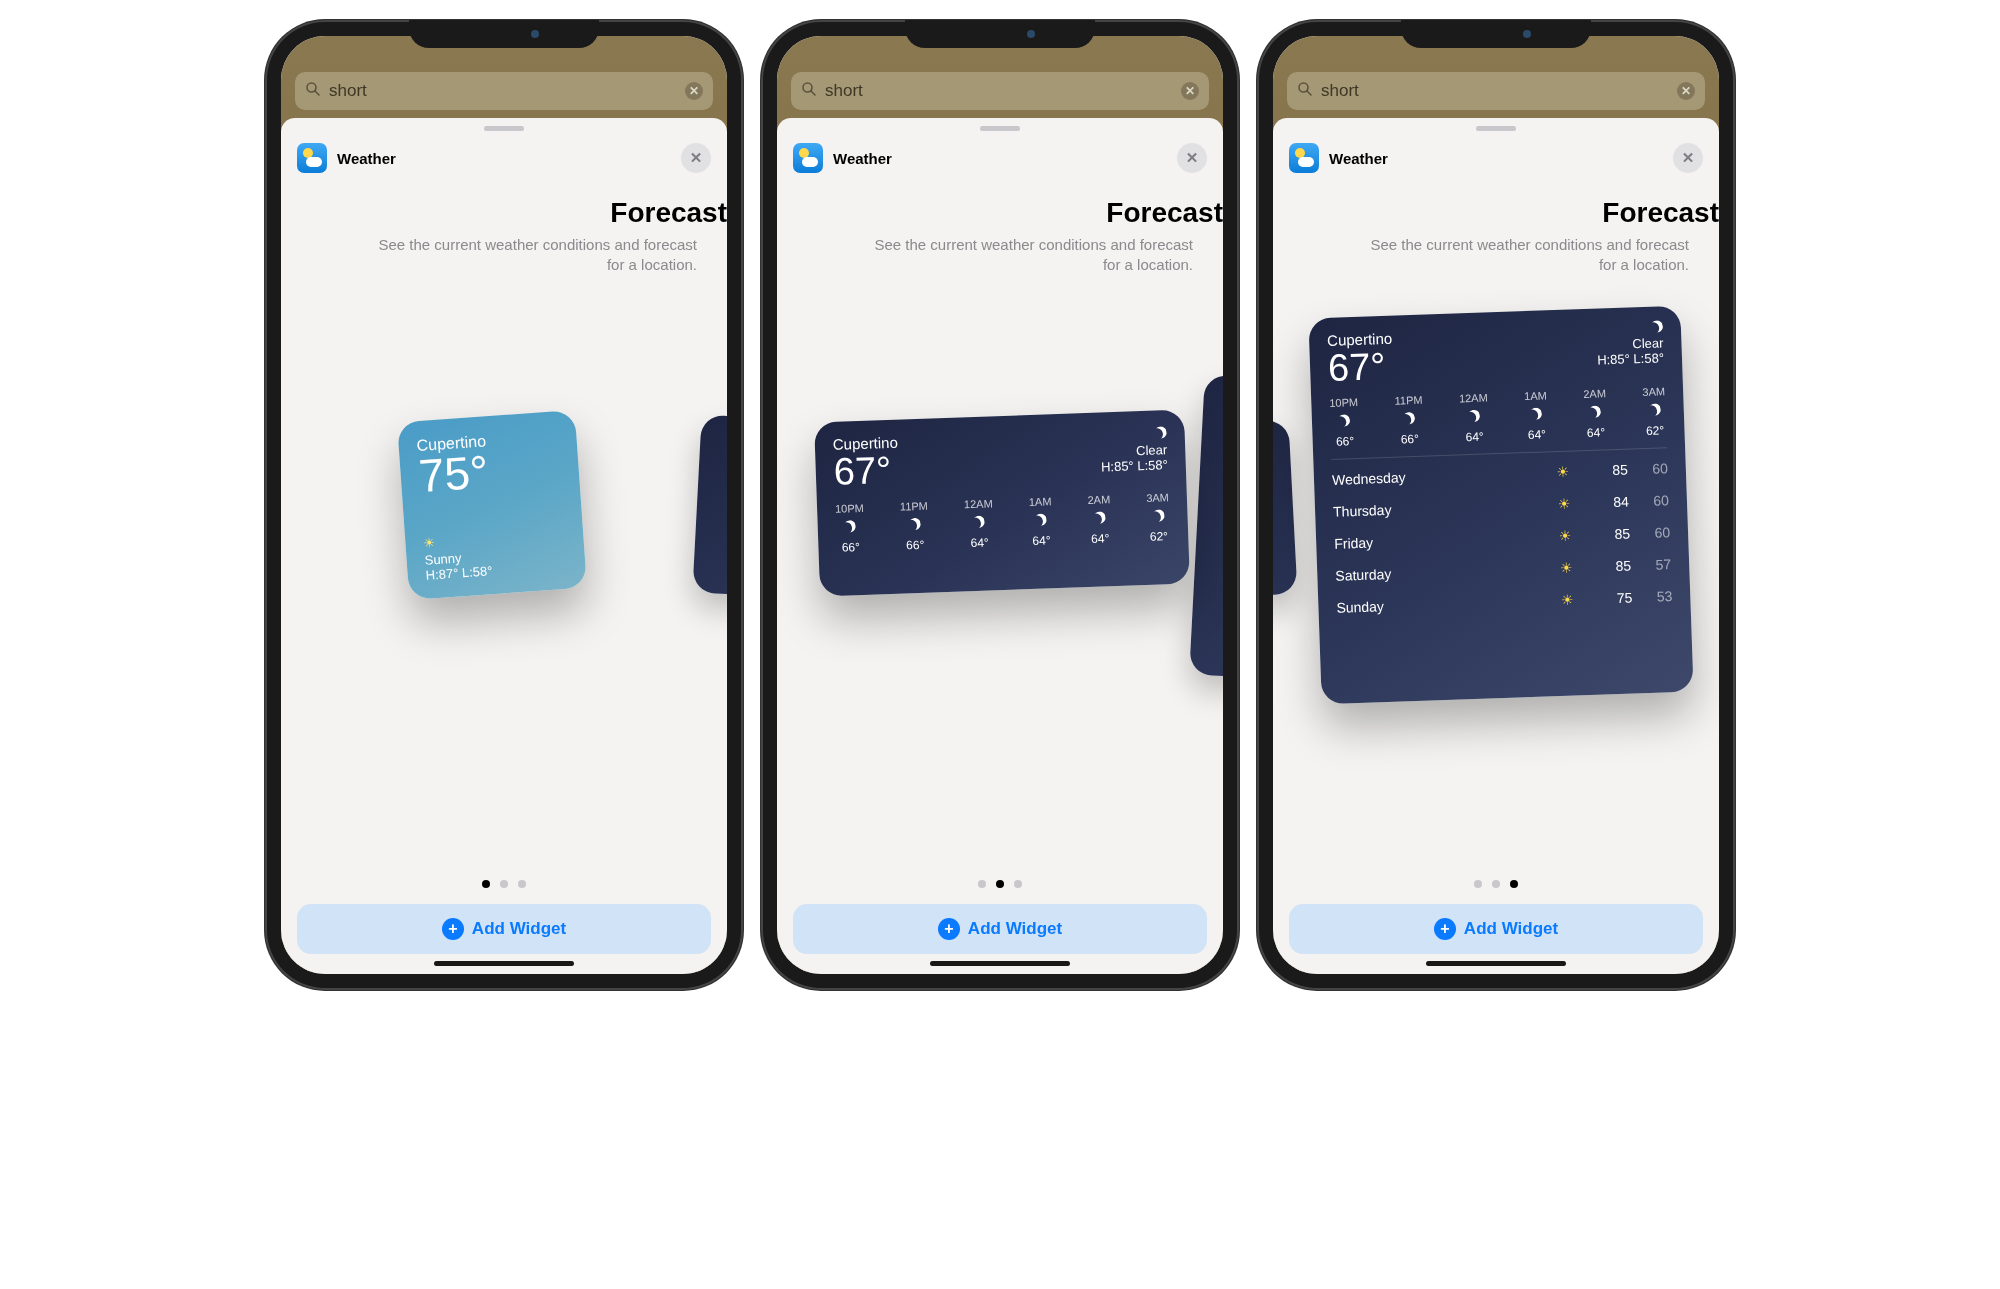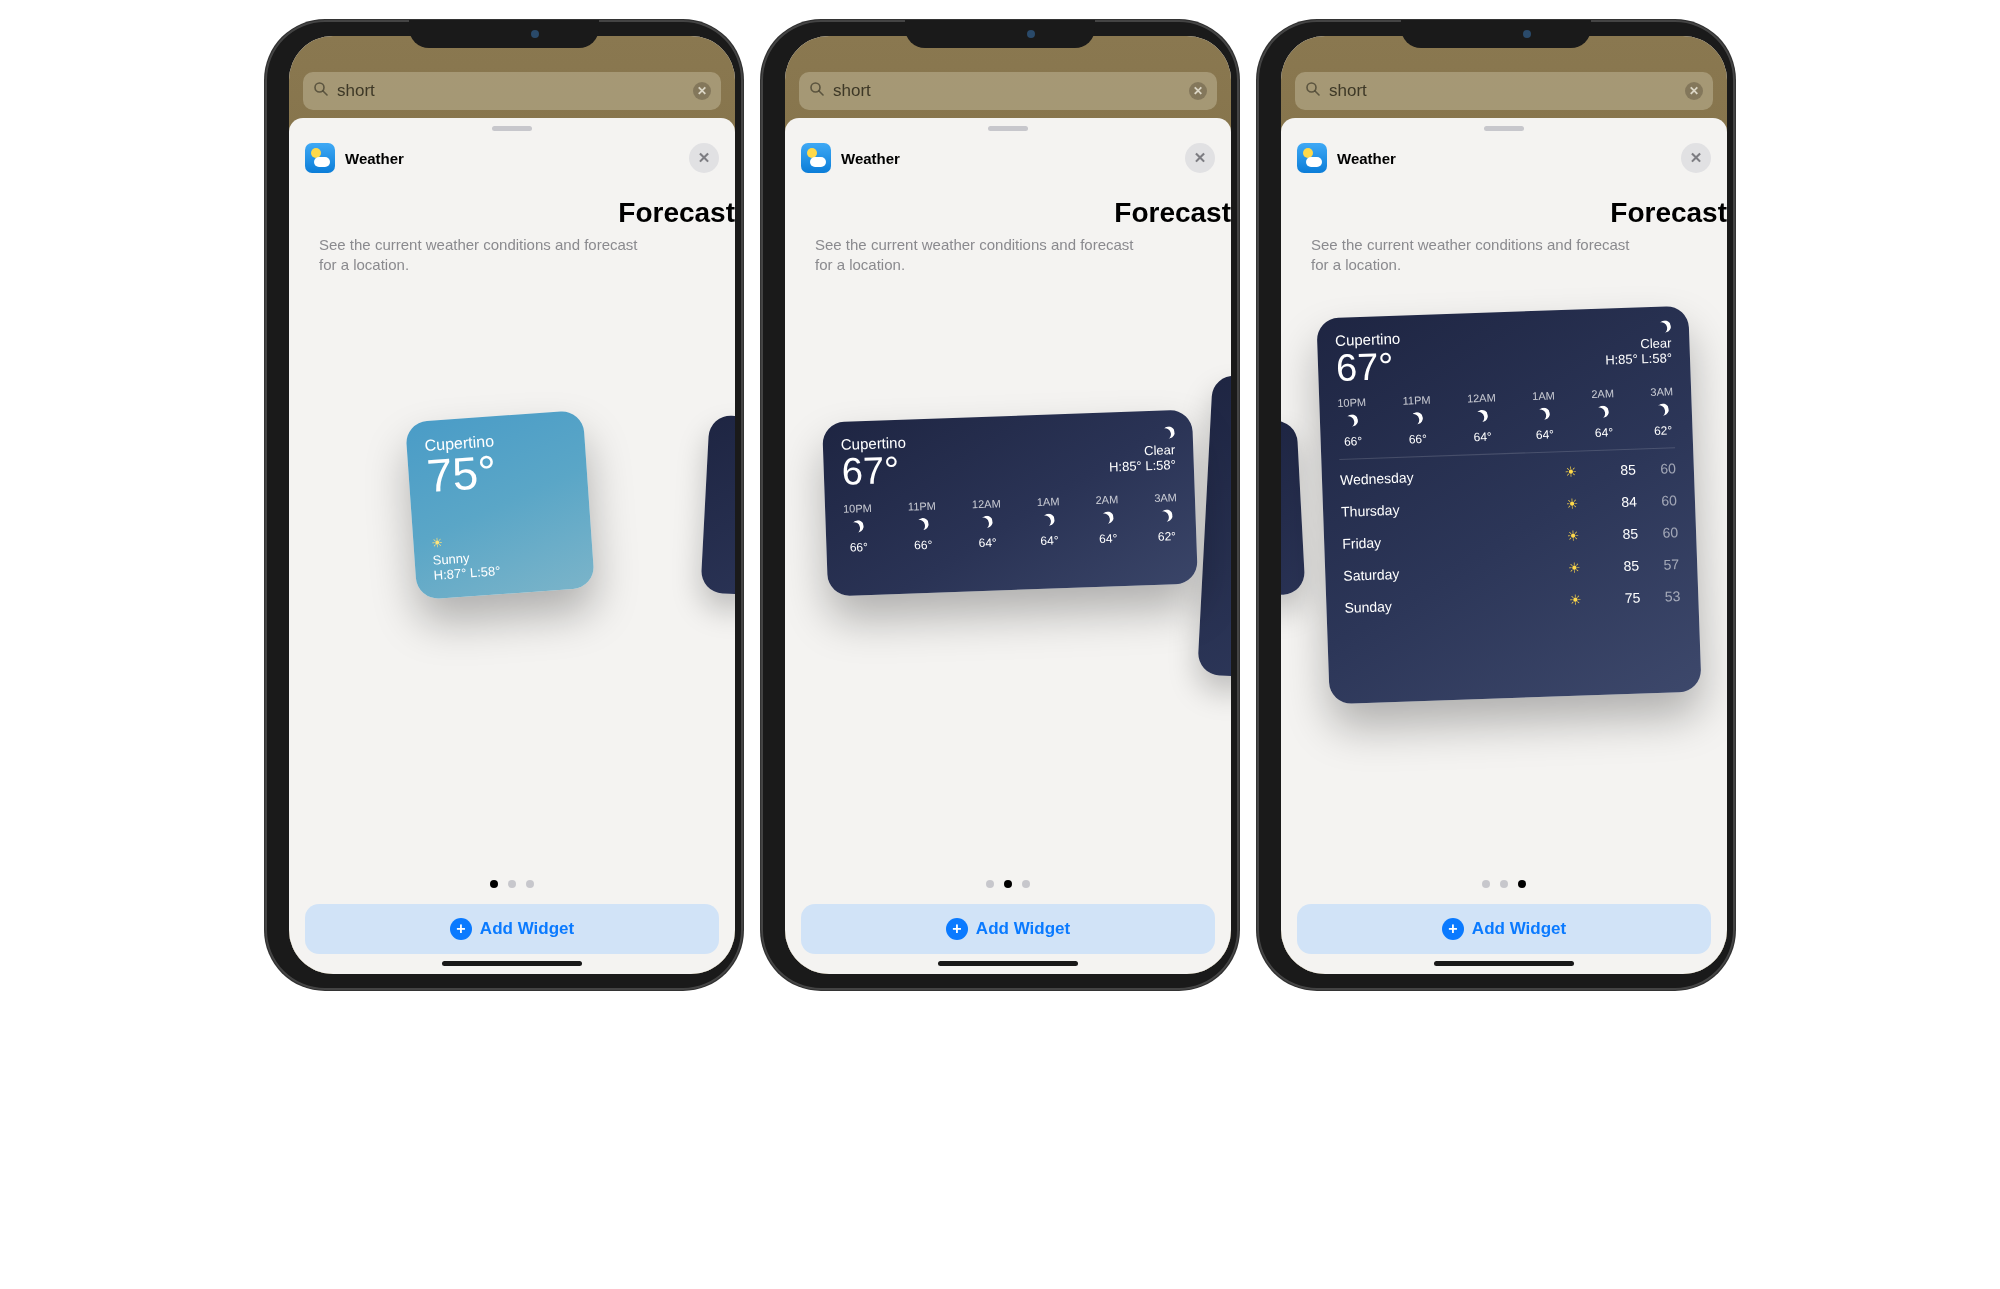--- a/index.html
+++ b/index.html
@@ -1,35 +1,35 @@
 <!DOCTYPE html>
 <html><head>
 <meta charset="utf-8">
 <style>
 * { margin: 0; padding: 0; box-sizing: border-box; font-family: -apple-system, BlinkMacSystemFont, 'Helvetica Neue', sans-serif; -webkit-font-smoothing: antialiased; }
 body { background: #fff; display: flex; gap: 18px; padding: 20px; justify-content: center; align-items: flex-start; }
 .phone { width: 478px; height: 970px; background: #1a1a1a; border-radius: 60px; padding: 16px; position: relative; box-shadow: 0 0 0 1px #333, inset 0 0 0 2px #444; flex-shrink: 0; }
-.screen { width: 100%; height: 100%; background: #f0f0f0; border-radius: 44px; overflow: hidden; position: relative; margin-left: 8px; }
+.screen { width: 100%; height: 100%; background: #f0f0f0; border-radius: 44px; overflow: hidden; position: relative; }
 .notch { position: absolute; top: 0; left: 50%; transform: translateX(-50%); width: 190px; height: 28px; background: #1a1a1a; border-radius: 0 0 20px 20px; z-index: 100; }
 .notch::after { content: ''; position: absolute; right: 60px; top: 10px; width: 8px; height: 8px; background: #2a4a6a; border-radius: 50%; }
 .backdrop { position: absolute; inset: 0; background: linear-gradient(#8a7850, #6a5a30); }
 .searchbar { position: absolute; top: 36px; left: 14px; right: 14px; height: 38px; background: rgba(190,180,150,0.55); border-radius: 10px; display: flex; align-items: center; padding: 0 10px; gap: 8px; }
 .searchbar .mag { color: rgba(60,55,40,0.7); }
 .searchbar .txt { flex: 1; color: rgba(50,45,30,0.9); font-size: 17px; }
 .searchbar .clr { width: 18px; height: 18px; background: rgba(90,80,60,0.45); border-radius: 50%; display: flex; align-items: center; justify-content: center; color: rgba(230,225,210,0.9); font-size: 12px; font-weight: bold; }
 .sheet { position: absolute; top: 82px; left: 0; right: 0; bottom: 0; background: #f4f3f1; border-radius: 14px 14px 0 0; display: flex; flex-direction: column; }
 .grabber { width: 40px; height: 5px; background: #c7c7cc; border-radius: 3px; margin: 8px auto 6px; }
 .sheet-head { display: flex; align-items: center; padding: 6px 16px 10px; }
 .appicon { width: 30px; height: 30px; border-radius: 7px; background: linear-gradient(#3fa9f5, #0b7dd8); display: flex; align-items: center; justify-content: center; margin-right: 10px; position: relative; }
 .appicon .sun { width: 10px; height: 10px; background: #ffd94a; border-radius: 50%; position: absolute; top: 5px; left: 6px; }
 .appicon .cld { width: 16px; height: 10px; background: #fff; border-radius: 6px; position: absolute; bottom: 6px; right: 5px; }
 .appname { font-size: 15px; font-weight: 600; color: #000; flex: 1; }
 .closebtn { width: 30px; height: 30px; border-radius: 50%; background: #e1e1e3; display: flex; align-items: center; justify-content: center; color: #7d7d82; font-size: 15px; font-weight: 600; }
 .title { text-align: right; font-size: 28px; font-weight: 700; color: #000; margin-top: 14px; }
-.subtitle { text-align: left; color: #8a8a8e; font-size: 15px; line-height: 1.35; padding: 6px 30px 0; }
+.subtitle { text-align: right; color: #8a8a8e; font-size: 15px; line-height: 1.35; padding: 6px 30px 0; }
 .stage { flex: 1; position: relative; overflow: hidden; }
 .widget { position: absolute; border-radius: 22px; box-shadow: 0 24px 44px rgba(0,0,0,0.28); color: #fff; }
 .peek { position: absolute; border-radius: 22px; box-shadow: 0 16px 30px rgba(0,0,0,0.22); }
 
 
 .w-small { width: 178px; height: 178px; left: 122px; top: 140px; background: linear-gradient(160deg, #4a9cc7, #5aa6c7 50%, #7bb4c9); transform: rotate(-4deg); padding: 16px 18px; display: flex; flex-direction: column; }
 .w-small .loc { font-size: 16px; font-weight: 500; }
 .w-small .temp { font-size: 46px; font-weight: 300; line-height: 1; margin-top: -2px; }
 .w-small .bot { margin-top: auto; font-size: 13px; }
 .w-small .sun { color: #ffe47a; margin-bottom: 2px; }

